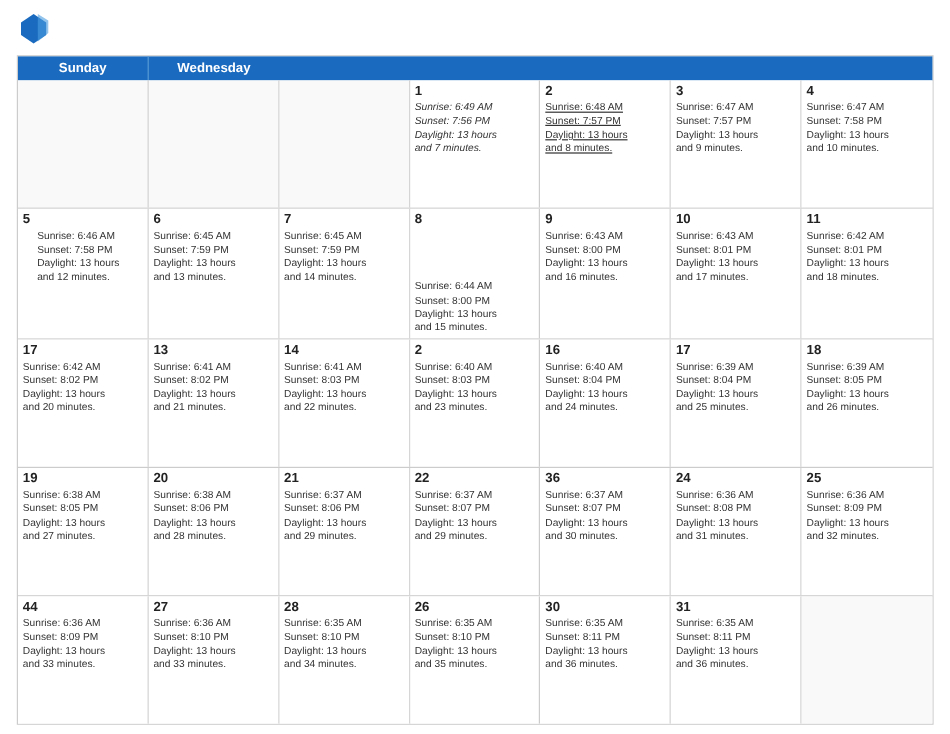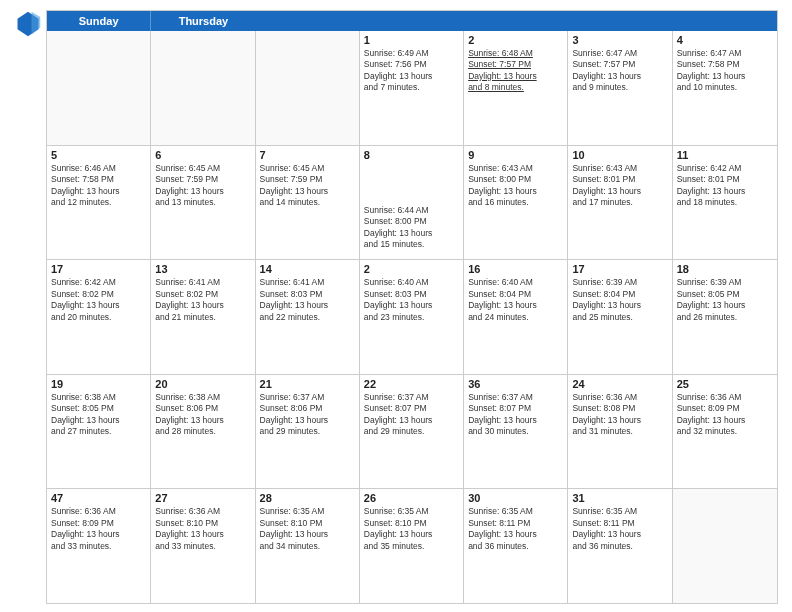--- a/index.html
+++ b/index.html
@@ -8,21 +8,21 @@
       background: #fff;
       width: 792px;
       height: 612px;
       overflow: hidden;
     }
     .page {
       width: 792px;
       height: 612px;
       padding: 10px 14px 8px 14px;
       display: flex;
-      flex-direction: row;
+      flex-direction: column;
     }
     .header {
       display: flex;
       justify-content: space-between;
       align-items: flex-start;
       margin-bottom: 8px;
     }
     .logo {
       display: flex;
       align-items: center;
@@ -131,30 +131,30 @@
     </div>
     <div class="title-block">
       <div class="main-title"></div>
       <div class="subtitle"></div>
     </div>
   </div>
 
   <div class="calendar">
     <div class="cal-header">
     <div class="cal-header-cell">Sunday</div>
-        <div class="cal-header-cell">Thursday</div>
+        <div class="cal-header-cell">Wednesday</div>
       </div>
     <div class="cal-body">
     <div class="cal-row">
           <div class="cal-cell empty"></div>
           <div class="cal-cell empty"></div>
           <div class="cal-cell empty"></div>
           <div class="cal-cell">
             <div class="day-num">1</div>
-            <div class="day-info" style="white-space: pre-line;">Sunrise: 6:49 AM
+            <div class="day-info" style="white-space: pre-line; font-style: italic;">Sunrise: 6:49 AM
 Sunset: 7:56 PM
 Daylight: 13 hours
 and 7 minutes.</div>
           </div>
           <div class="cal-cell">
             <div class="day-num">2</div>
             <div class="day-info" style="white-space: pre-line; text-decoration: underline;">Sunrise: 6:48 AM
 Sunset: 7:57 PM
 Daylight: 13 hours
 and 8 minutes.</div>
@@ -170,21 +170,21 @@
             <div class="day-num">4</div>
             <div class="day-info" style="white-space: pre-line;">Sunrise: 6:47 AM
 Sunset: 7:58 PM
 Daylight: 13 hours
 and 10 minutes.</div>
           </div>
         </div>
         <div class="cal-row">
           <div class="cal-cell">
             <div class="day-num">5</div>
-            <div class="day-info" style="white-space: pre-line;">Sunrise: 6:46 AM
+            <div class="day-info" style="white-space: pre-line; margin-left: 12px;">Sunrise: 6:46 AM
 Sunset: 7:58 PM
 Daylight: 13 hours
 and 12 minutes.</div>
           </div>
           <div class="cal-cell">
             <div class="day-num">6</div>
             <div class="day-info" style="white-space: pre-line;">Sunrise: 6:45 AM
 Sunset: 7:59 PM
 Daylight: 13 hours
 and 13 minutes.</div>
@@ -322,21 +322,21 @@
           <div class="cal-cell">
             <div class="day-num">25</div>
             <div class="day-info" style="white-space: pre-line;">Sunrise: 6:36 AM
 Sunset: 8:09 PM
 Daylight: 13 hours
 and 32 minutes.</div>
           </div>
         </div>
         <div class="cal-row">
           <div class="cal-cell">
-            <div class="day-num">47</div>
+            <div class="day-num">44</div>
             <div class="day-info" style="white-space: pre-line;">Sunrise: 6:36 AM
 Sunset: 8:09 PM
 Daylight: 13 hours
 and 33 minutes.</div>
           </div>
           <div class="cal-cell">
             <div class="day-num">27</div>
             <div class="day-info" style="white-space: pre-line;">Sunrise: 6:36 AM
 Sunset: 8:10 PM
 Daylight: 13 hours

